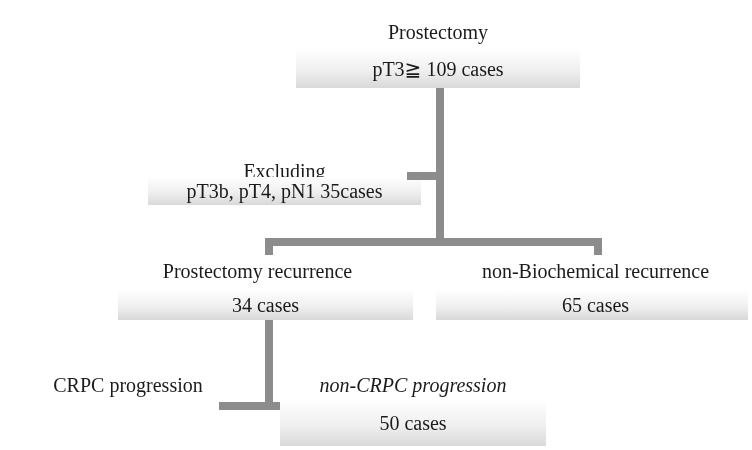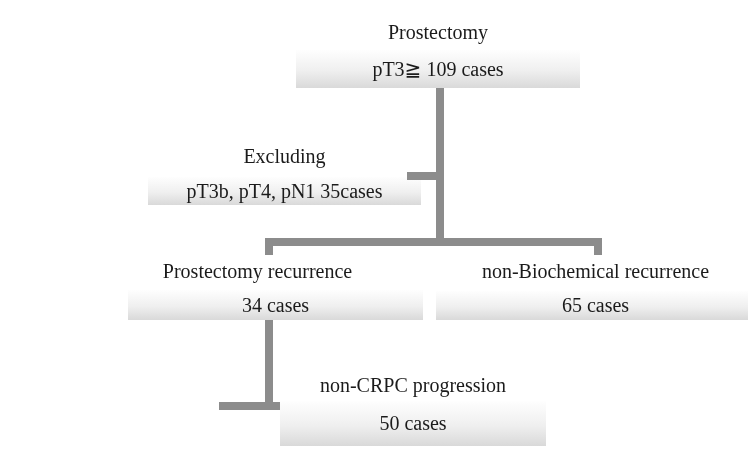--- a/index.html
+++ b/index.html
@@ -46,34 +46,35 @@
 </head>
 <body>
 
 <div id="canvas">
 
   <div class="node-label" style="left:288px; top:7px; width:284px;">Prostectomy</div>
   <div class="node-box" style="left:288px; top:42px; width:284px; height:38px; padding-bottom:5px;">pT3≧ 109 cases</div>
 
   <div class="vline" style="left:428px; top:80px; height:150px;"></div>
 
-  <div class="node-label" style="left:140px; top:131px; width:273px;">Excluding</div>
+  <div class="node-label" style="left:140px; top:146px; width:273px;">Excluding</div>
   <div class="node-box" style="left:140px; top:169px; width:273px; height:28px;">pT3b, pT4, pN1 35cases</div>
   <div class="hline" style="left:399px; top:164px; width:29px;"></div>
 
   <div class="hline" style="left:257px; top:230px; width:330px;"></div>
   <div class="vline" style="left:257px; top:230px; height:17px;"></div>
   <div class="vline" style="left:586px; top:230px; height:17px;"></div>
 
   <div class="node-label" style="left:102px; top:246px; width:295px;">Prostectomy recurrence</div>
-  <div class="node-box" style="left:120px; top:282px; width:295px; height:30px;text-align:center;">34 cases</div>
+  <div class="node-box" style="left:110px; top:282px; width:295px; height:30px;text-align:center;">34 cases</div>
 
   <div class="node-label" style="left:428px; top:246px; width:319px;">non-Biochemical recurrence</div>
   <div class="node-box" style="left:428px; top:283px; width:319px; height:29px;">65 cases</div>
 
   <div class="vline" style="left:257px; top:312px; height:82px;"></div>
   <div class="hline" style="left:211px; top:394px; width:61px;"></div>
 
+  <div class="node-label" style="left:7px; top:360px; width:226px;">CRPC progression</div>
 
-  <div class="node-label" style="left:272px; top:360px; width:266px;">non-CRPC progression</div>
+  <div class="node-label" style="left:272px; top:360px; width:266px;font-style:italic;">non-CRPC progression</div>
   <div class="node-box" style="left:272px; top:393px; width:266px; height:45px;">50 cases</div>
 
 </div>
 
 </body></html>

